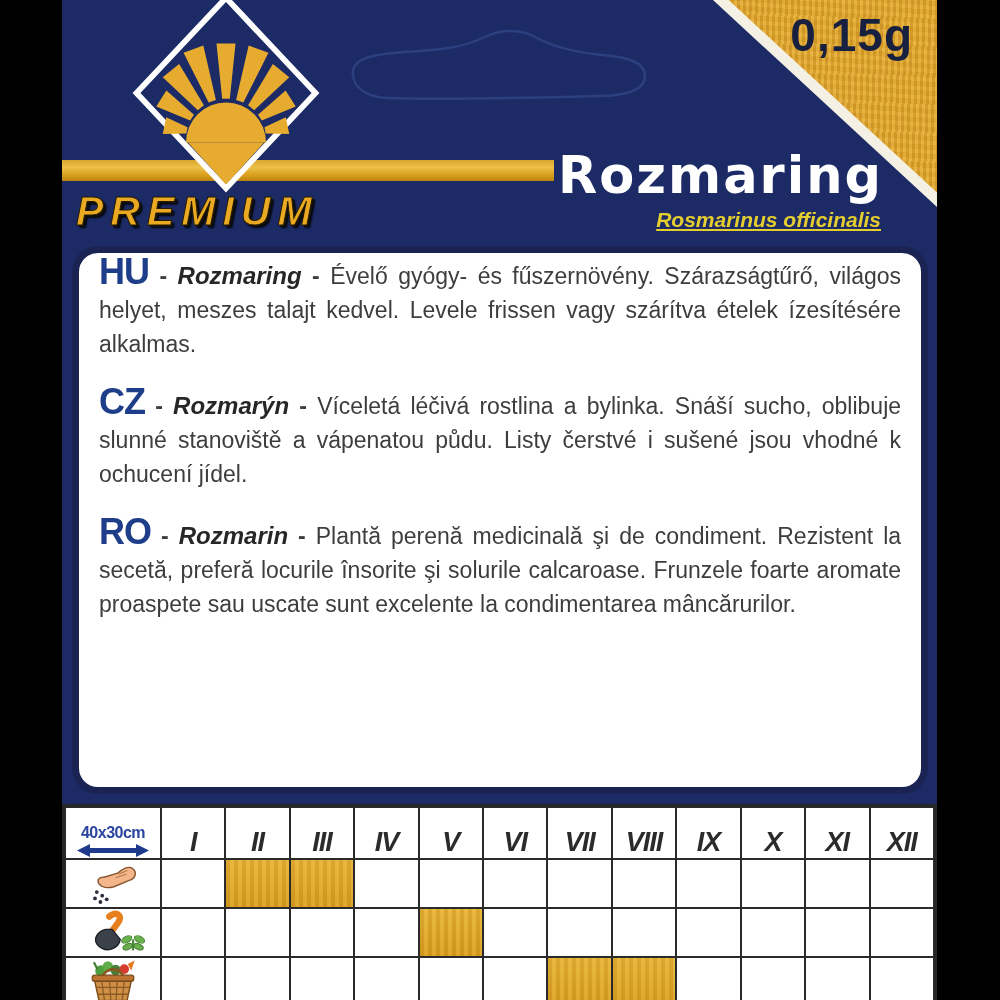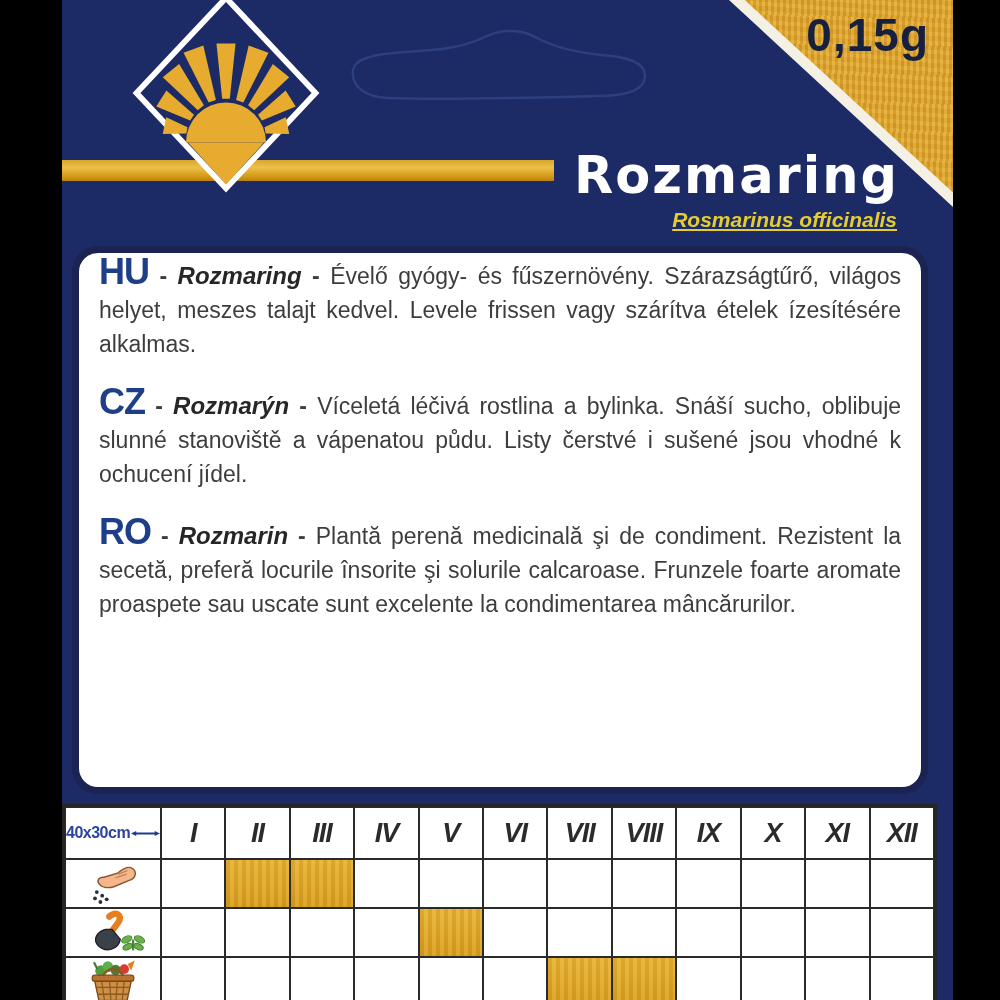--- a/index.html
+++ b/index.html
@@ -2,21 +2,21 @@
 <html><head>
 <meta charset="utf-8">
 <style>
   html,body{margin:0;padding:0;}
   body{
     width:1000px;height:1000px;background:#000;position:relative;
     overflow:hidden;font-family:"Liberation Sans",sans-serif;
   }
   .label{
     position:absolute;left:62px;top:0;width:875px;height:1000px;
-    background:#1c2b66;overflow:hidden;padding-left:16px;
+    background:#1c2b66;overflow:hidden;
   }
   
   .gold-stripe{
     position:absolute;left:0;top:160px;width:492px;height:21px;
     background:linear-gradient(180deg,#d8a62c 0%,#edc04a 35%,#d79c1a 75%,#b9820e 100%);
   }
   .hang-tab{position:absolute;left:283px;top:28px;width:310px;height:85px;}
   .logo{position:absolute;left:68px;top:-6px;width:192px;height:200px;}
   .premium{
     position:absolute;left:14px;top:188px;
@@ -63,21 +63,21 @@
   .desc .name{font-size:24px;font-weight:700;font-style:italic;color:#262626;}
   
   .calendar{
     position:absolute;left:0;top:804px;width:875px;
     display:grid;grid-template-columns:96px repeat(12,1fr);
     grid-template-rows:52px 49px 49px 52px;
     box-sizing:border-box;border:3px solid #262626;background:#262626;
   }
   .cell{
     background:#fff;border:1.5px solid #2a2a2a;
-    display:flex;align-items:center;justify-content:center;flex-direction:row;
+    display:flex;align-items:center;justify-content:flex-end;flex-direction:column;
   }
   .cell.active{
     background-color:#dfa72d;
     background-image:
       repeating-linear-gradient(90deg,rgba(140,85,0,.12) 0 4px,rgba(255,225,120,.14) 4px 8px),
       linear-gradient(180deg,#e7b236,#d79d1f);
   }
   .month-cell{font-size:27px;font-weight:700;font-style:italic;
     color:#2b2b2b;letter-spacing:-1px;}
   .spacing-cell{gap:1px;}
@@ -113,20 +113,21 @@
       <path d="M30,78 L70,78 L50,100 Z"></path>
     </g>
   </svg>
 
   <div class="corner">
     <div class="white-edge"></div>
     <div class="gold-fill"></div>
   </div>
   <div class="weight">0,15g</div>
 
+  <div class="premium">PREMIUM</div>
   <div class="title">Rozmaring</div>
   <div class="latin">Rosmarinus officinalis</div>
 
   <div class="panel">
       <p class="desc"><span class="code">HU</span> <span class="sep">-</span> <span class="name">Rozmaring</span> <span class="sep">-</span> <span>Évelő gyógy- és fűszernövény. Szárazságtűrő, világos helyet, meszes talajt kedvel. Levele frissen vagy szárítva ételek ízesítésére alkalmas.</span></p>
       <p class="desc"><span class="code">CZ</span> <span class="sep">-</span> <span class="name">Rozmarýn</span> <span class="sep">-</span> <span>Víceletá léčivá rostlina a bylinka. Snáší sucho, oblibuje slunné stanoviště a vápenatou půdu. Listy čerstvé i sušené jsou vhodné k ochucení jídel.</span></p>
       <p class="desc"><span class="code">RO</span> <span class="sep">-</span> <span class="name">Rozmarin</span> <span class="sep">-</span> <span>Plantă perenă medicinală şi de condiment. Rezistent la secetă, preferă locurile însorite şi solurile calcaroase. Frunzele foarte aromate proaspete sau uscate sunt excelente la condimentarea mâncărurilor.</span></p>
     </div>
 
   <div class="calendar">

